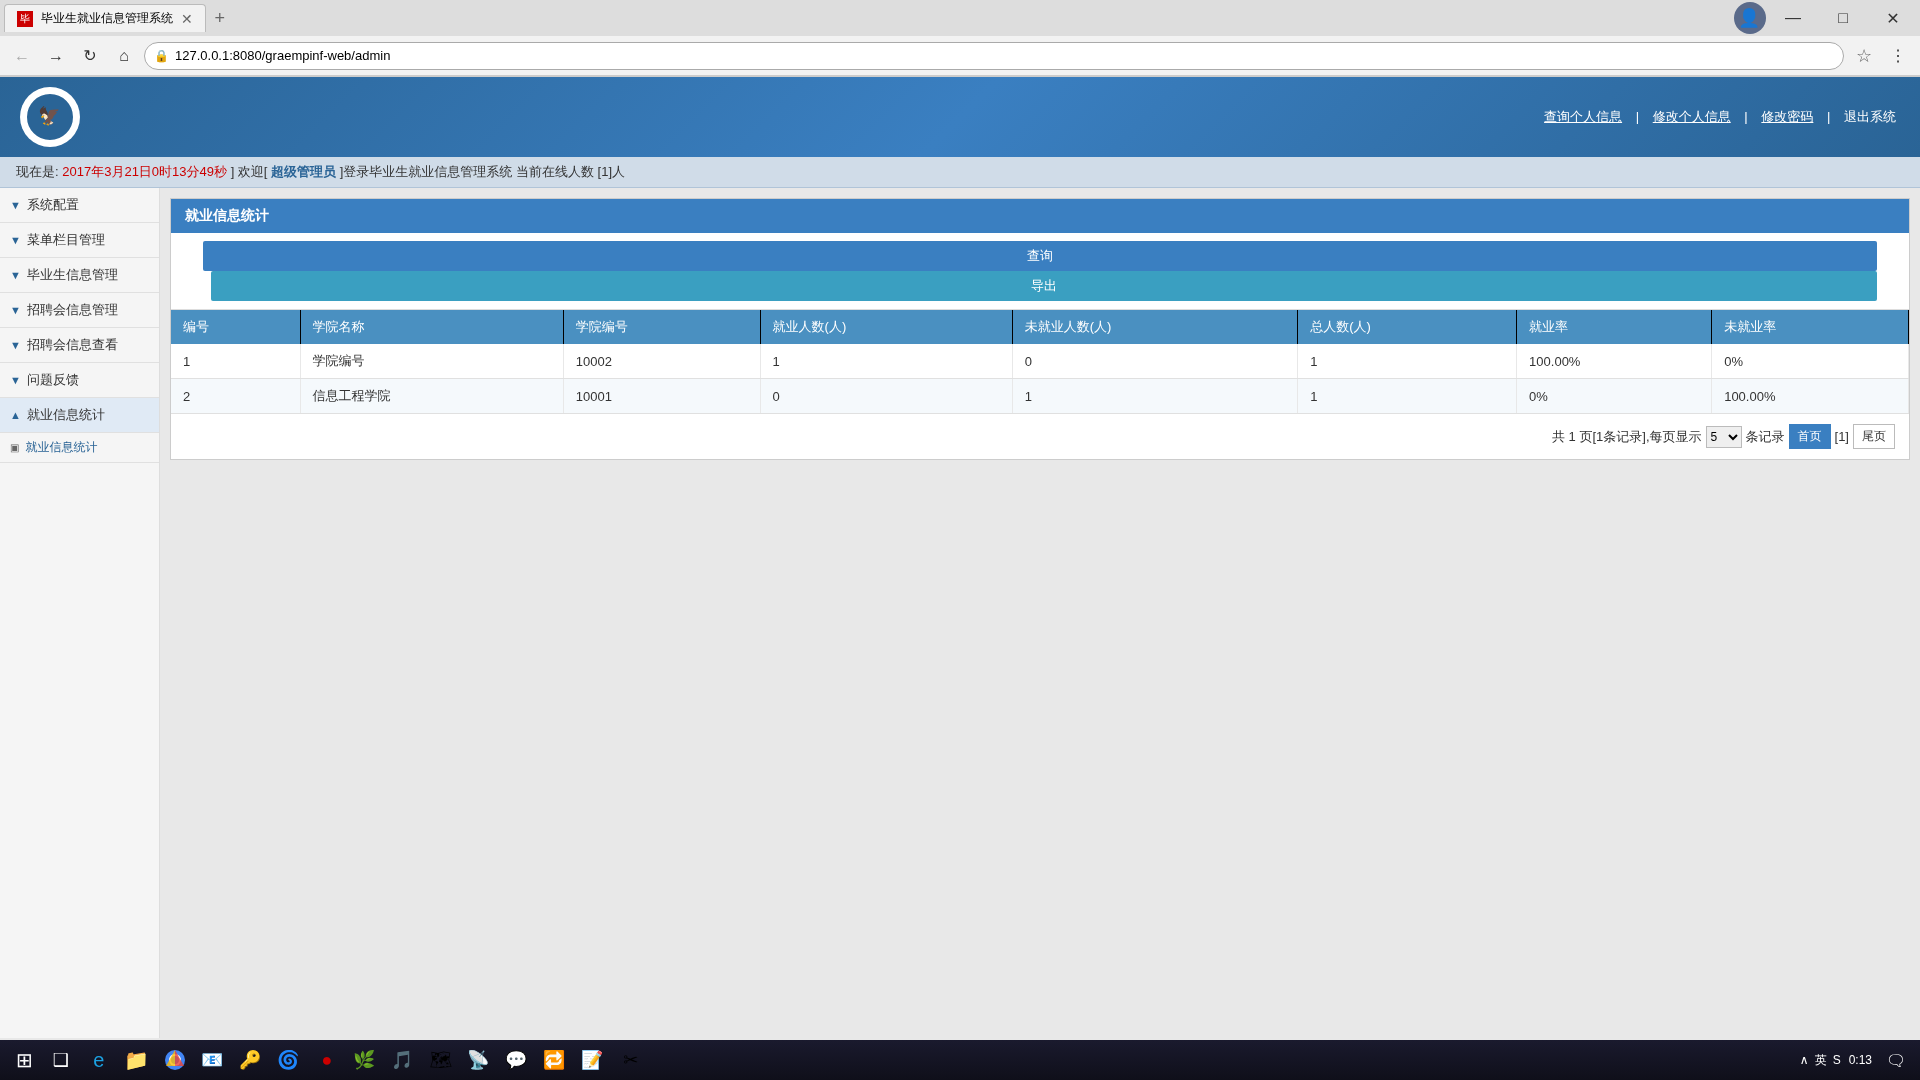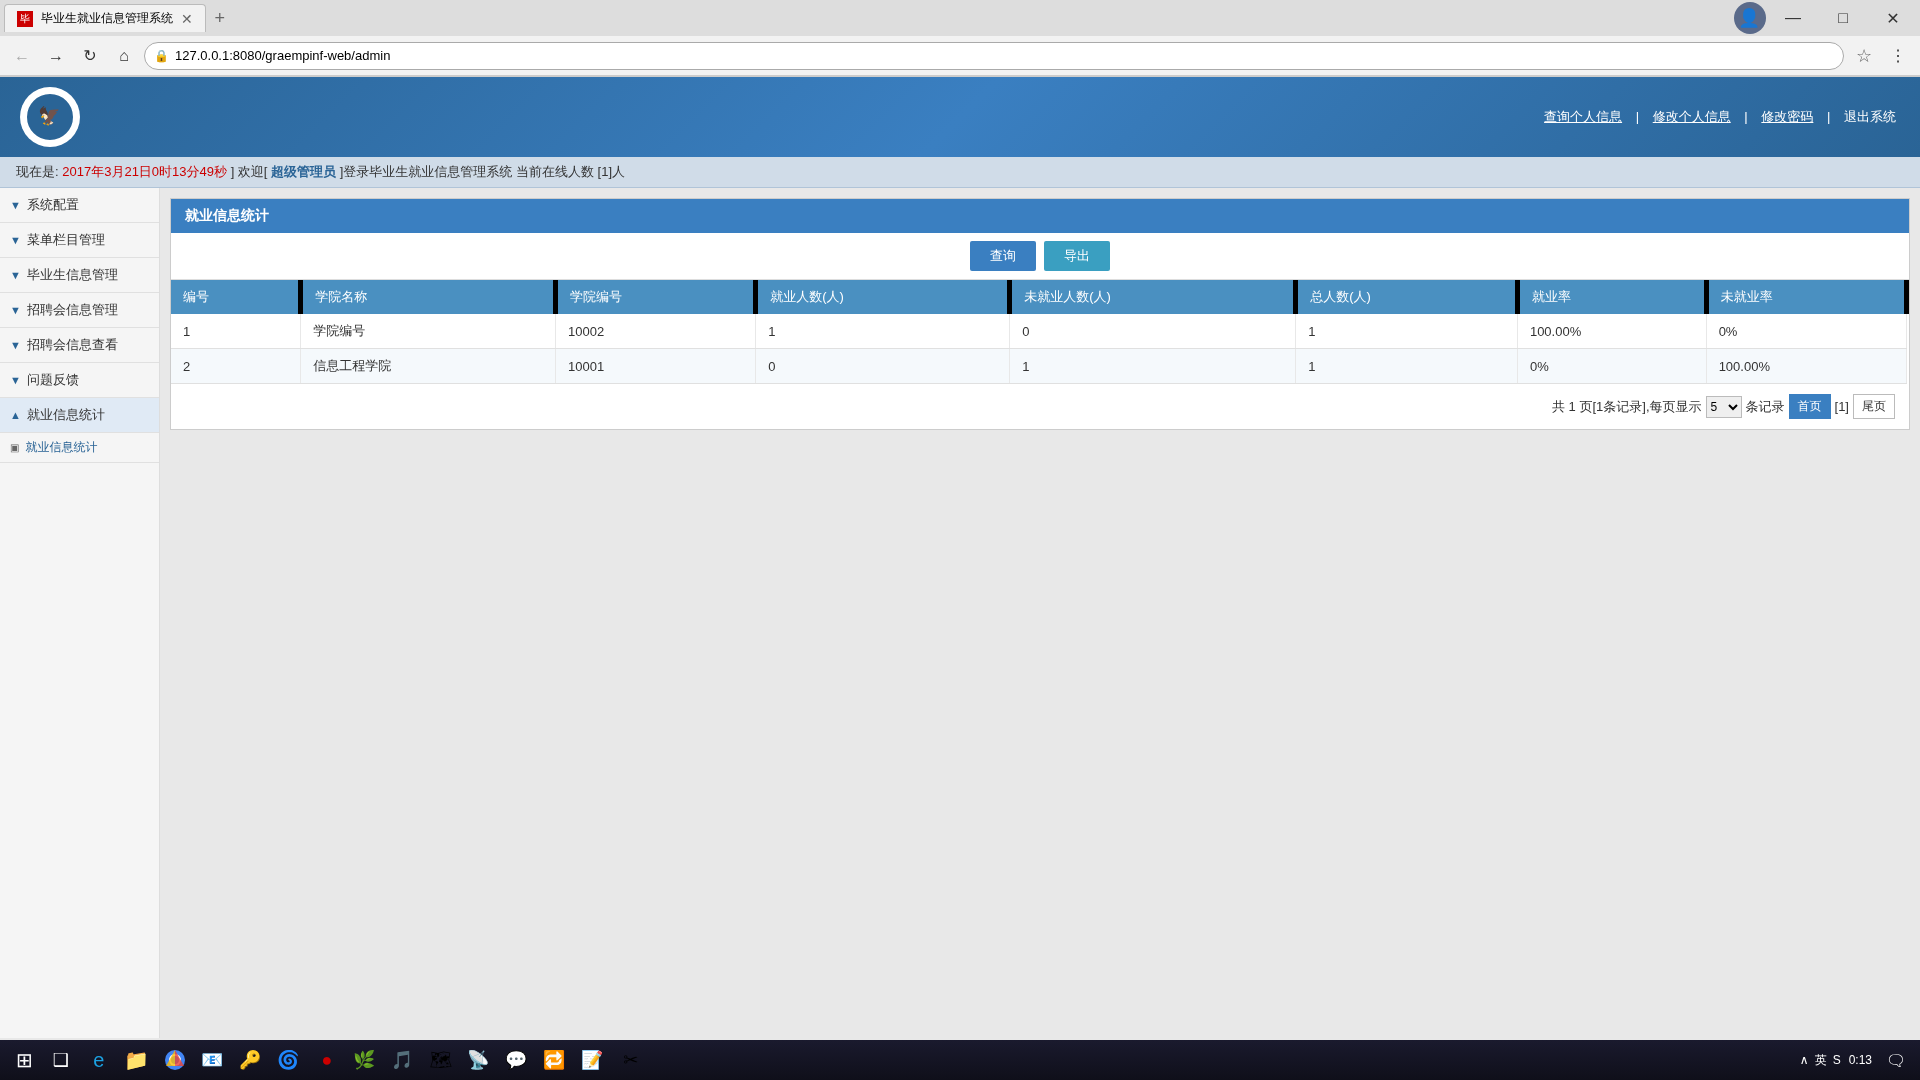--- a/index.html
+++ b/index.html
@@ -53,21 +53,21 @@
     .panel-header { background: #3a7fc1; color: white; padding: 8px 14px; font-size: 14px; font-weight: bold; }
     .form-group { display: flex; align-items: center; gap: 8px; }
     .form-label { font-size: 13px; color: #333; white-space: nowrap; }
     .form-input { height: 28px; border: 1px solid #bbb; padding: 0 8px; font-size: 13px; width: 280px; }
     .form-input-sm { width: 260px; }
     .btn-query { background: #3a7fc1; color: white; border: none; padding: 6px 20px; font-size: 13px; cursor: pointer; border-radius: 2px; }
     .btn-export { background: #3a9fc1; color: white; border: none; padding: 6px 20px; font-size: 13px; cursor: pointer; border-radius: 2px; }
 
     
     .data-table { width: 100%; border-collapse: collapse; }
-    .data-table th { background: #4a90c1; color: white; padding: 8px 12px; text-align: left; font-size: 13px; font-weight: normal; border-right: 5px solid #000000; }
+    .data-table th { background: #4a90c1; color: white; padding: 8px 12px; text-align: left; font-size: 13px; font-weight: normal; border-right: 1px solid #000000; }
     .data-table td { padding: 8px 12px; font-size: 13px; border-bottom: 1px solid #e0e0e0; border-right: 1px solid #e8e8e8; color: #333; }
     .data-table tr:nth-child(even) td { background: #f5f9fc; }
     .data-table tr:nth-child(odd) td { background: white; }
 
     
     .pagination { padding: 10px 14px; text-align: right; font-size: 13px; color: #333; display: flex; align-items: center; justify-content: flex-end; gap: 4px; }
     .page-btn { padding: 3px 8px; border: 1px solid #bbb; background: white; cursor: pointer; font-size: 12px; color: #333; }
     .page-btn.active { background: #3a7fc1; color: white; border-color: #3a7fc1; text-align: center; }
     .page-select { height: 22px; border: 1px solid #bbb; font-size: 12px; }
 
@@ -77,21 +77,21 @@
     .taskbar-view { background: transparent; border: none; color: white; font-size: 18px; cursor: pointer; padding: 0 8px; }
     .taskbar-icons { display: flex; align-items: center; gap: 2px; flex: 1; }
     .taskbar-icon { width: 36px; height: 36px; display: flex; align-items: center; justify-content: center; cursor: pointer; border-radius: 2px; }
     .taskbar-icon svg, .taskbar-icon span { font-size: 20px; }
     .taskbar-sys { margin-left: auto; display: flex; align-items: center; gap: 8px; color: white; font-size: 12px; }
     .sys-tray { display: flex; align-items: center; gap: 6px; }
     .sys-clock { text-align: right; font-size: 12px; color: white; }
     .sys-notif { width: 32px; height: 32px; display: flex; align-items: center; justify-content: center; cursor: pointer; }
 
     .search-row { display: flex; align-items: center; padding: 10px 16px 10px; border-bottom: 1px solid #e0e0e0; }
-    .action-row { display: flex; justify-content: center; padding: 8px 16px; border-bottom: 1px solid #ddd; }
+    .action-row { display: flex; justify-content: space-between; padding: 8px 32px; border-bottom: 1px solid #ddd; flex-direction: column; }
   </style>
 </head>
 <body>
 
 <div class="browser-chrome">
   <div class="tab-bar">
     <div class="tab">
       <span class="tab-favicon">毕</span>
       <span>毕业生就业信息管理系统</span>
       <span class="tab-close">✕</span>

